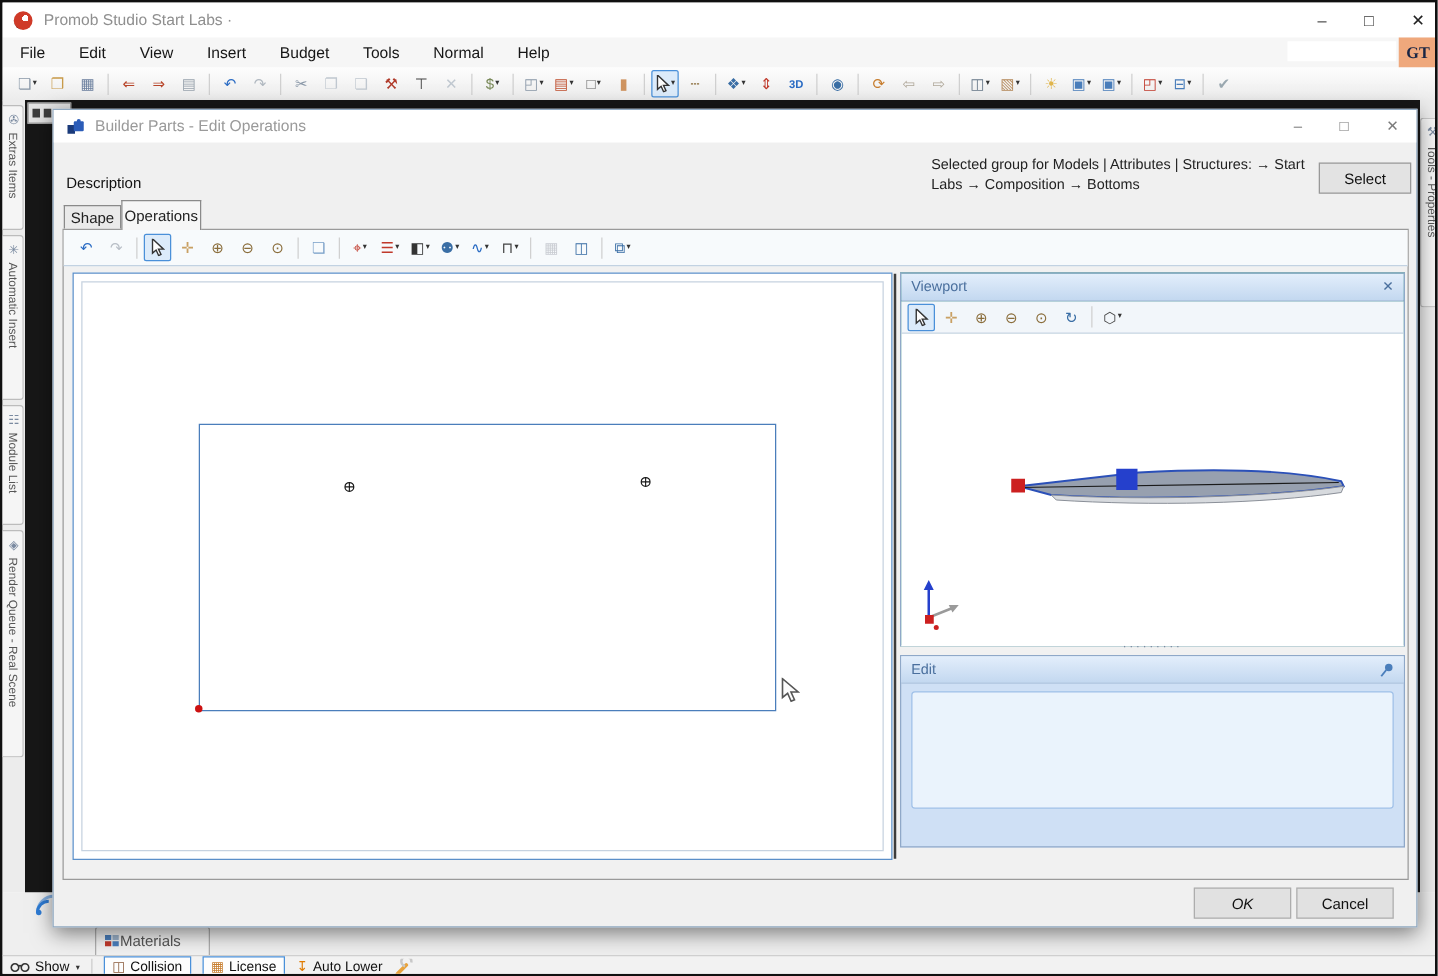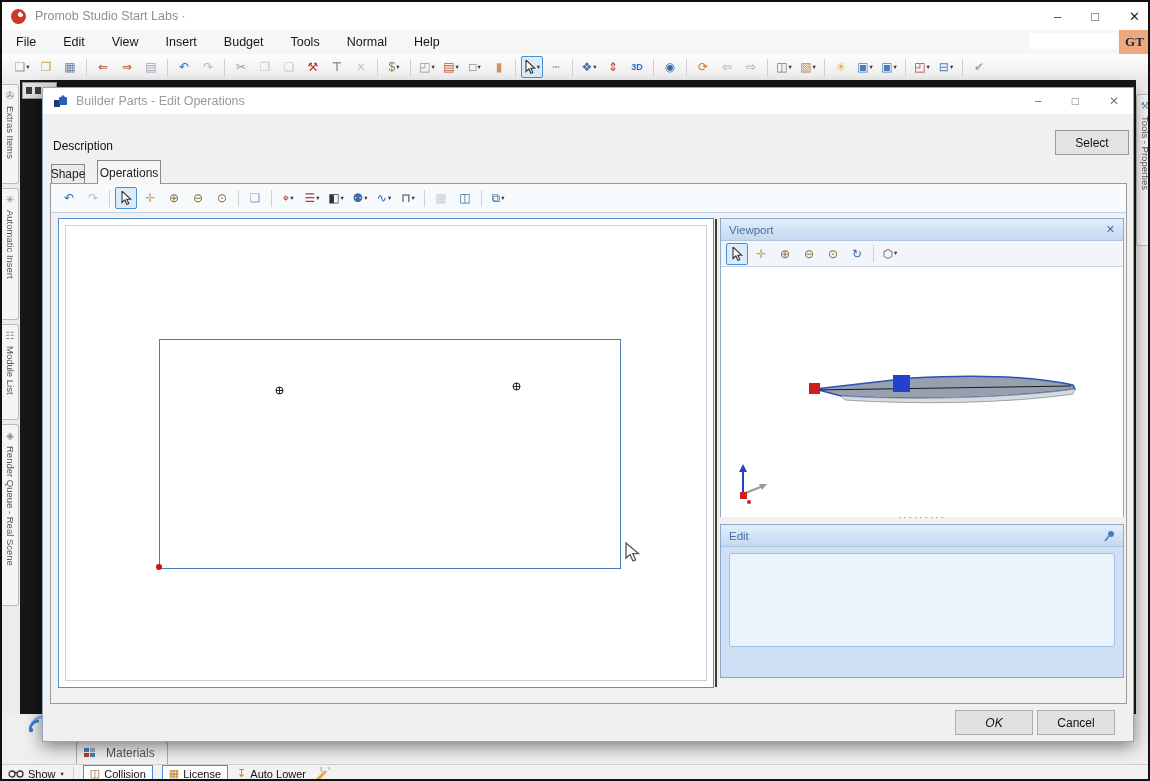--- a/index.html
+++ b/index.html
@@ -51,21 +51,21 @@
   .dlg-title-text{font-size:12.5px;color:#9a9a9a;}
   .dlg-ctrls{position:absolute;right:14px;top:0;height:26px;display:flex;align-items:center;gap:30px;color:#7a7a7a;font-size:12px;}
   .desc-label{position:absolute;left:10px;top:51px;font-size:12px;color:#111;}
   .desc-input{position:absolute;left:75px;top:45px;width:652px;height:17px;border:1px solid #767676;
               font-family:"Liberation Sans",sans-serif;font-size:12px;padding:1px 4px;}
   .group-text{position:absolute;left:702px;top:36px;width:300px;font-size:11.5px;color:#222;line-height:1.4;}
   .select-btn{position:absolute;left:1012px;top:42px;width:72px;height:23px;background:#e3e3e3;
               border:1px solid #999;font-size:12px;color:#111;display:flex;align-items:center;justify-content:center;}
   .tab{position:absolute;font-size:12px;color:#222;display:flex;align-items:center;justify-content:center;
        border:1px solid #8a8a8a;box-sizing:border-box;}
-  .tab.inactive{left:8px;top:76px;width:34px;height:19px;background:#eaeaea;border-bottom:none;}
+  .tab.inactive{left:8px;top:76px;width:46px;height:19px;background:#eaeaea;border-bottom:none;}
   .tab.active{left:54px;top:72px;width:64px;height:24px;background:#f6f6f6;border-bottom:none;z-index:2;}
   .tab-panel{position:absolute;left:7px;top:95px;width:1077px;height:521px;border:1px solid #9a9a9a;
              background:#f1f1f1;box-sizing:border-box;}
   .dlg-tbstrip{position:absolute;left:8px;top:96px;width:1075px;height:28px;background:#f7fafc;
                border-bottom:1px solid #c2d2e2;}
   .dlg-toolbar{position:absolute;left:14px;top:99px;display:flex;align-items:center;}
   
   .canvas{position:absolute;left:15px;top:130px;width:656px;height:470px;border:1px solid #5b8fc9;
           background:#fff;z-index:4;box-sizing:border-box;}
   .canvas-inner{position:absolute;left:6px;top:6px;right:6px;bottom:6px;border:1px solid #c6d2e0;}
@@ -86,21 +86,21 @@
   .editpanel{position:absolute;left:677px;top:436px;width:404px;height:154px;border:1px solid #8fa8c8;
              background:#cfe0f5;z-index:4;box-sizing:border-box;}
   .edit-inner{position:absolute;left:8px;top:28px;right:8px;height:92px;background:#eaf3fc;
               border:1px solid #9fc0e8;border-radius:3px;}
   .okbtn,.cancelbtn{position:absolute;top:622px;width:76px;height:23px;background:#e1e1e1;border:1px solid #adadad;
               font-size:12px;color:#111;display:flex;align-items:center;justify-content:center;}
   .okbtn{left:912px;font-style:italic;} .cancelbtn{left:994px;}
   
   .materials-tab{position:absolute;left:74px;top:739px;width:92px;height:23px;background:#f1f1f1;
                  border:1px solid #adadad;border-bottom:none;border-radius:3px 3px 0 0;display:flex;
-                 align-items:center;gap:10px;padding-left:7px;box-sizing:border-box;font-size:12px;color:#555;z-index:2;}
+                 align-items:center;gap:0;padding-left:7px;box-sizing:border-box;font-size:12px;color:#555;z-index:2;}
   .rss{position:absolute;left:24px;top:712px;z-index:2;}
   .statusbar{position:absolute;left:0;top:762px;right:0;height:17px;background:#f2f2f2;border-top:1px solid #cfcfcf;
              display:flex;align-items:center;padding:0 6px;font-size:11px;color:#111;z-index:5;}
   .sb-left{flex:1;}
   .sb-right{display:flex;align-items:center;gap:9px;}
   .sb-btn{display:flex;align-items:center;gap:4px;border:1px solid #4a90d9;background:#fdfdfd;
           height:15px;padding:0 6px;font-size:11px;}
   .sb-plain{display:flex;align-items:center;gap:4px;}
   .ssep{width:1px;height:13px;background:#ccc;}
   .wrenchwrap{width:16px;height:14px;position:relative;}
@@ -314,20 +314,21 @@
       </svg>
       <span class="dlg-title-text">Builder Parts - Edit Operations</span>
       <span class="dlg-ctrls">
         <span>–</span>
         <span>□</span>
         <span>✕</span>
       </span>
     </div>
 
     <span class="desc-label">Description</span>
+    <div class="group-text">Selected group for Models | Attributes | Structures:  → Start Labs → Composition → Bottoms</div>
     <div class="select-btn">Select</div>
 
     <div class="tab inactive">Shape</div>
     <div class="tab active">Operations</div>
     <div class="tab-panel"></div>
     <div class="dlg-tbstrip"></div>
     <div class="dlg-toolbar">
         <span class="tb-btn">
           <span style="color: rgb(43, 108, 196);">↶</span>
         </span>

